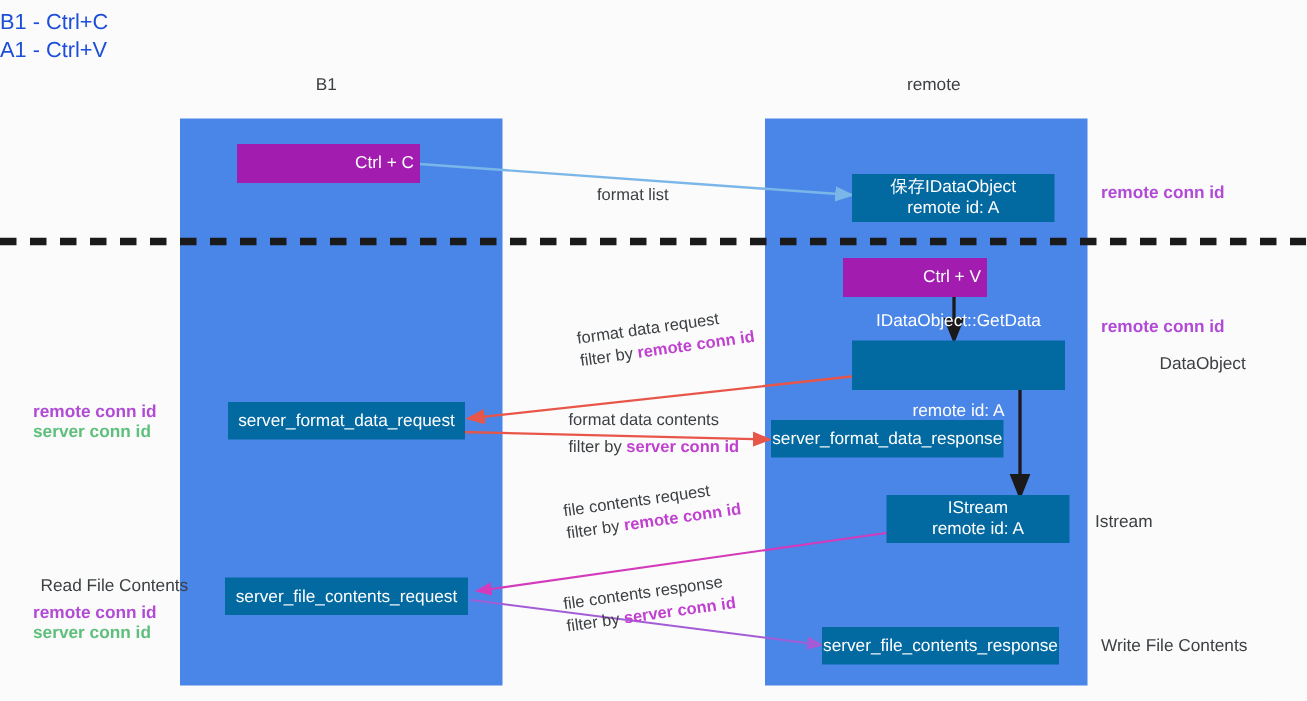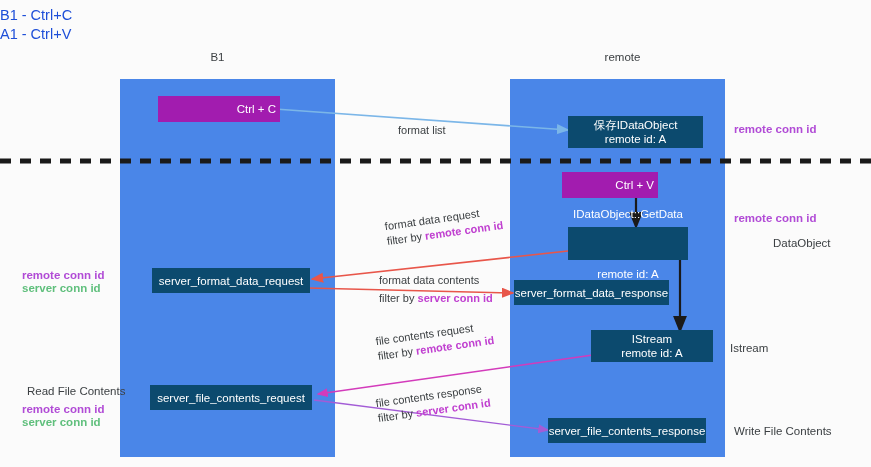--- a/index.html
+++ b/index.html
@@ -42,21 +42,21 @@
     display: flex;
     flex-direction: column;
     align-items: center;
     justify-content: center;
     color: #ffffff;
     font-size: 11.5px;
     line-height: 14px;
     text-align: center;
     padding: 2px 4px;
   }
-  .box.orange { background: #0c4a6e; text-align: right; }
+  .box.orange { background: #0369a1; text-align: right; }
   .box.green  { background: #a21caf; align-items: flex-end; }
   .box span { display: block; white-space: nowrap; }
 
   .side-label {
     position: absolute;
     font-size: 11.5px;
     line-height: 14px;
     white-space: nowrap;
   }
   .c-dark   { color: #3c4043; }
@@ -145,21 +145,21 @@
 
   <div class="box orange" style="left:568px; top:116px; width:135px; height:32px;">
     <span>保存IDataObject</span>
     <span>remote id: A</span>
   </div>
 
   <div class="box green" style="left:562px; top:172px; width:96px; height:26px;">
     <span>Ctrl + V</span>
   </div>
 
-  <div class="box orange" style="left:568px; top:227px; width:120px; height:33px;gap:46px;">
+  <div class="box orange" style="left:568px; top:227px; width:142px; height:33px;gap:46px;">
     <span>IDataObject::GetData</span>
     <span>remote id: A</span>
   </div>
 
   <div class="box orange" style="left:152px; top:268px; width:158px; height:25px;">
     <span>server_format_data_request</span>
   </div>
 
   <div class="box orange" style="left:514px; top:280px; width:155px; height:25px;">
     <span>server_format_data_response</span>

